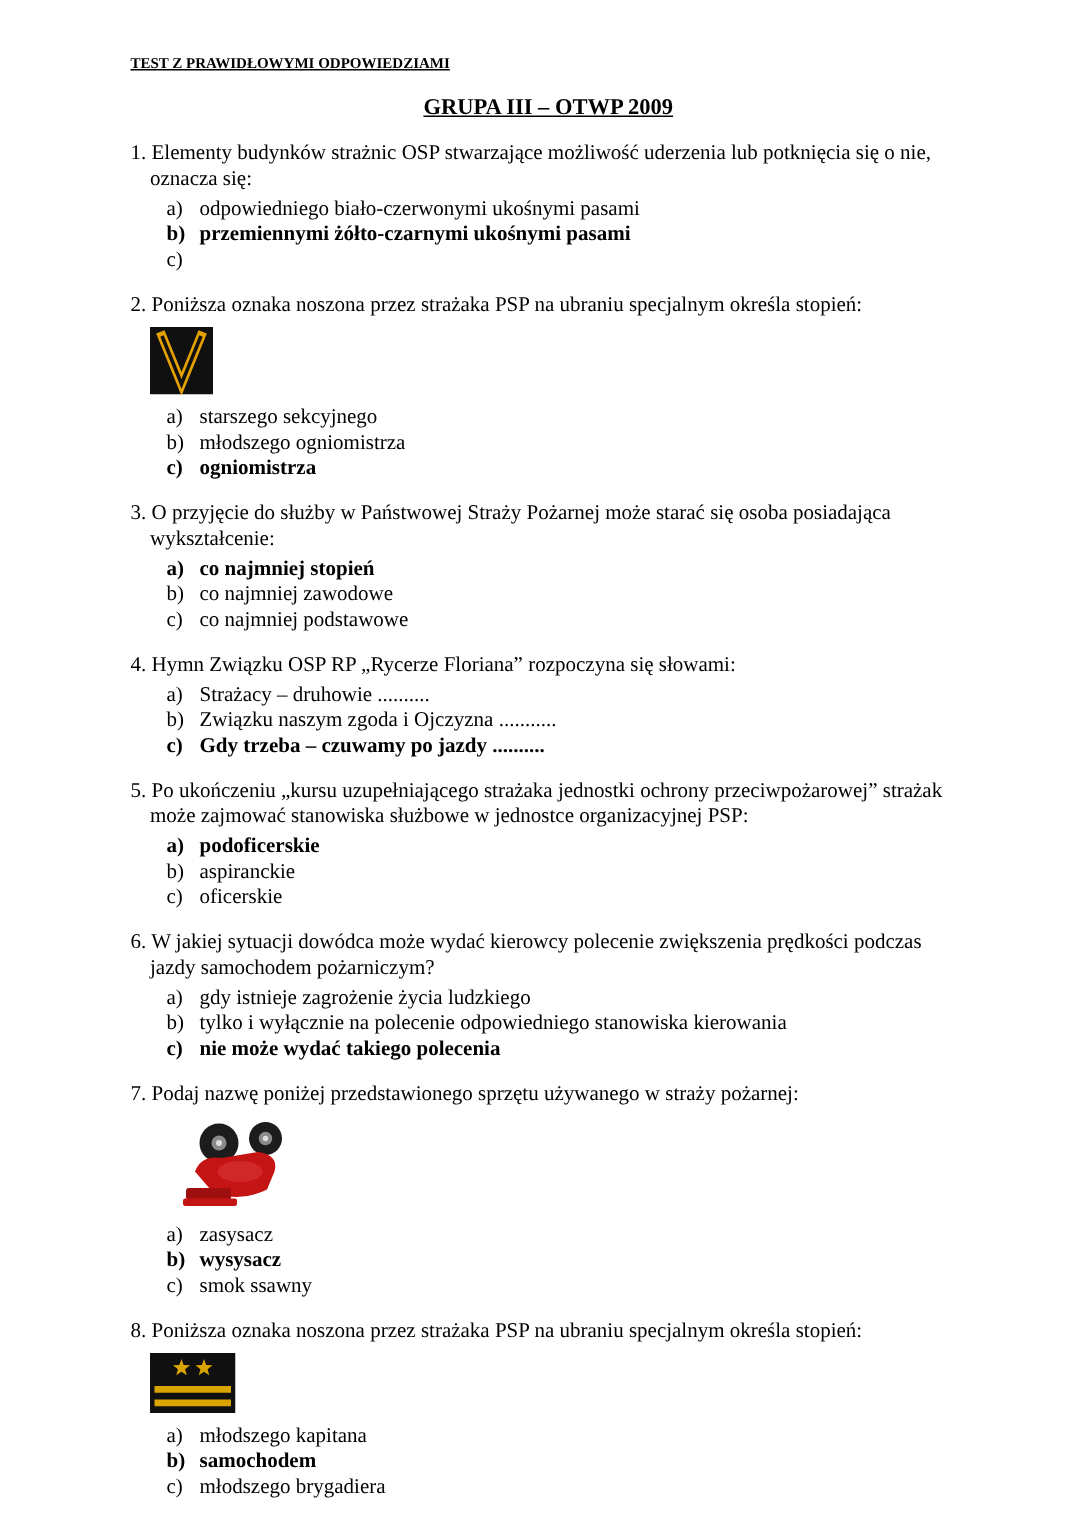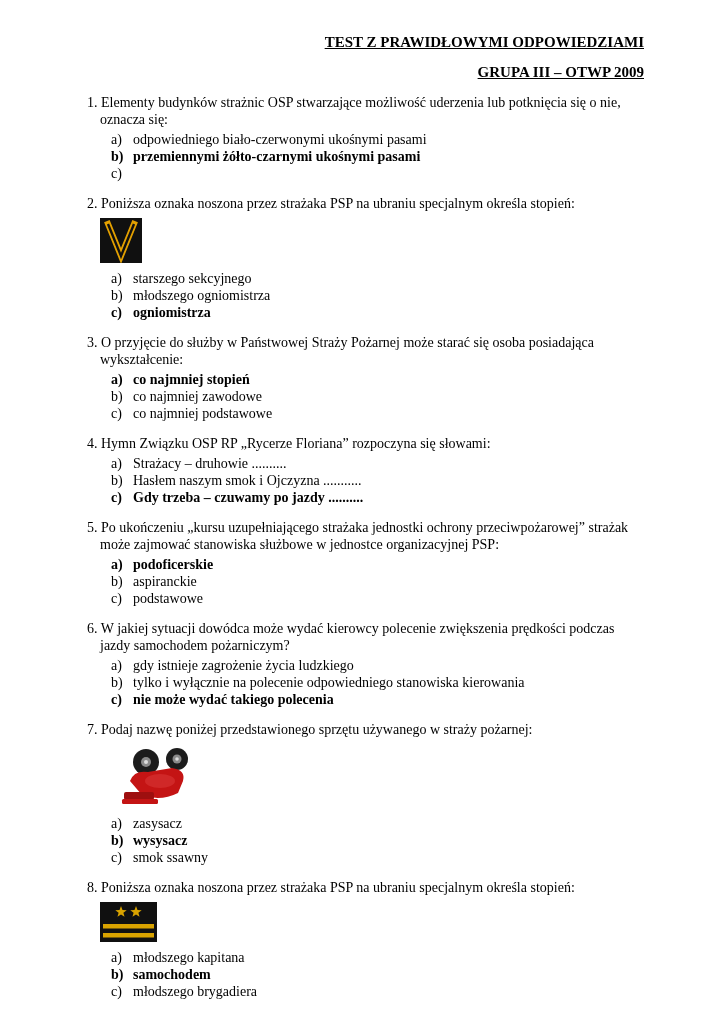--- a/index.html
+++ b/index.html
@@ -14,28 +14,28 @@
     background: #ffffff;
     box-sizing: border-box;
     padding: 26px 80px 0 87px;
     overflow: hidden;
     font-family: "Liberation Serif", "DejaVu Serif", serif;
     color: #000000;
     font-size: 14px;
     line-height: 17px;
   }
   .doc-title {
-    text-align: right;
-    font-size: 15px;
+    text-align: left;
+    font-size: 10px;
     font-weight: bold;
     text-decoration: underline;
     margin: 8px 0 0 0;
   }
   .doc-subtitle {
-    text-align: right;
+    text-align: center;
     font-size: 15px;
     font-weight: bold;
     text-decoration: underline;
     margin: 13px 0 2px 0;
   }
   .question {
     margin-top: 13px;
   }
   .q-text {
     margin: 0;
@@ -137,21 +137,21 @@
 
   <section class="question">
     <p class="q-text"><span>4.</span> <span>Hymn Związku OSP RP „Rycerze Floriana” rozpoczyna się słowami:</span></p>
     <div class="options">
       <div class="option">
           <span class="opt-label">a)</span>
           <span class="opt-text">Strażacy – druhowie  ..........</span>
         </div>
       <div class="option">
           <span class="opt-label">b)</span>
-          <span class="opt-text">Hasłem naszym smok i Ojczyzna ...........</span>
+          <span class="opt-text">Związku naszym zgoda i Ojczyzna ...........</span>
         </div>
       <div class="option correct">
           <span class="opt-label">c)</span>
           <span class="opt-text">Gdy trzeba – czuwamy po jazdy ..........</span>
         </div>
     </div>
   </section>
 
   <section class="question">
     <p class="q-text"><span>5.</span> <span>Po ukończeniu „kursu  uzupełniającego strażaka jednostki ochrony przeciwpożarowej” strażak może zajmować stanowiska służbowe w jednostce organizacyjnej PSP:</span></p>
@@ -159,21 +159,21 @@
       <div class="option correct">
           <span class="opt-label">a)</span>
           <span class="opt-text">podoficerskie</span>
         </div>
       <div class="option">
           <span class="opt-label">b)</span>
           <span class="opt-text">aspiranckie</span>
         </div>
       <div class="option">
           <span class="opt-label">c)</span>
-          <span class="opt-text">podstawowe</span>
+          <span class="opt-text">oficerskie</span>
         </div>
     </div>
   </section>
 
   <section class="question">
     <p class="q-text"><span>6.</span> <span>W jakiej sytuacji dowódca może wydać kierowcy polecenie zwiększenia prędkości podczas jazdy samochodem pożarniczym?</span></p>
     <div class="options">
       <div class="option">
           <span class="opt-label">a)</span>
           <span class="opt-text">gdy istnieje zagrożenie życia ludzkiego</span>

